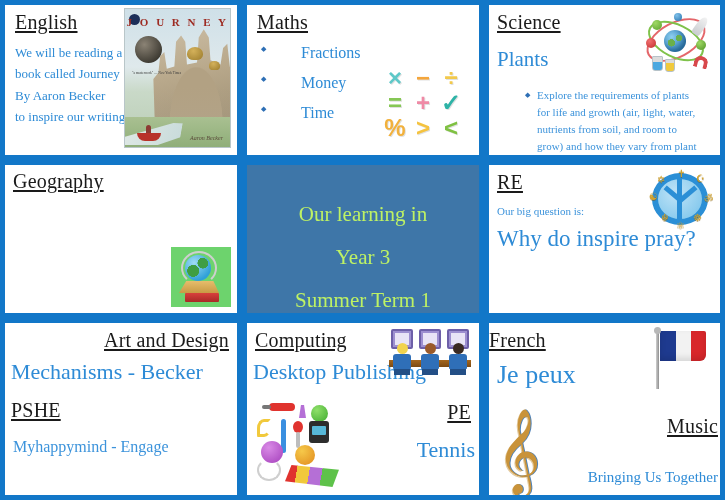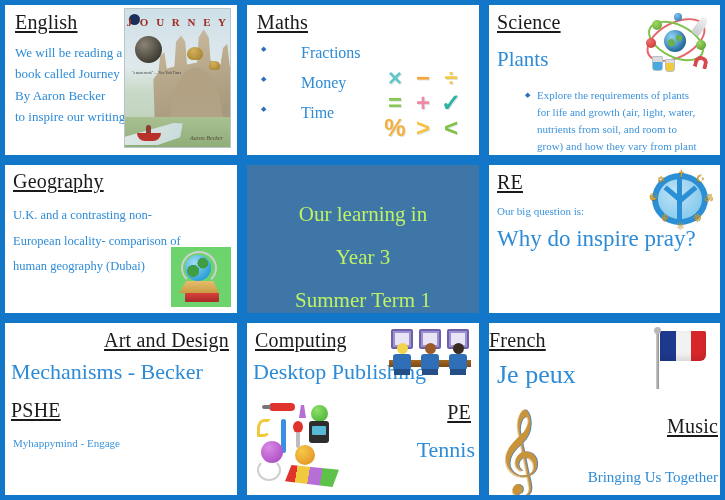--- a/index.html
+++ b/index.html
@@ -479,25 +479,20 @@
       <div class="node n4"></div>
       <div class="rocket"></div>
       <div class="flask"></div>
       <div class="flask2"></div>
       <div class="magnet"></div>
     </div>
   </div>
 
   <div class="cell">
     <div class="subject t-abs geo-title">Geography</div>
-    <div class="body-blue" style="position:absolute;top:38px;left:8px;right:8px;font-size:12.5px;line-height:2.05;">
-      <div>U.K. and a contrasting non-</div>
-      <div>European locality- comparison of</div>
-      <div>human geography (Dubai)</div>
-    </div>
     <div class="art geo">
       <div class="stand"></div>
       <div class="arc"></div>
       <div class="gl"></div>
       <div class="bk"></div>
     </div>
   </div>
 
   <div class="cell center-panel">
     <div class="ctext">
@@ -524,21 +519,21 @@
       <div class="sym s6">☬</div>
       <div class="sym s7">☸</div>
       <div class="sym s8">⚛</div>
     </div>
   </div>
 
   <div class="cell">
     <div class="subject t-abs ad-title">Art and Design</div>
     <div class="head-blue t-abs ad-line" style="font-size:22px;">Mechanisms - Becker</div>
     <div class="subject t-abs pshe-title">PSHE</div>
-    <div class="tiny-blue t-abs pshe-line" style="font-size:11px;">Myhappymind - Engage</div>
+    <div class="tiny-blue t-abs pshe-line" style="font-size:16px;">Myhappymind - Engage</div>
   </div>
 
   <div class="cell">
     <div class="subject t-abs comp-title">Computing</div>
     <div class="head-blue t-abs comp-line" style="font-size:22px;">Desktop Publishing</div>
     <div class="subject t-abs pe-title">PE</div>
     <div class="head-blue t-abs pe-line" style="font-size:22px;">Tennis</div>
 
     <div class="art computing">
       <div class="mon m-a">

